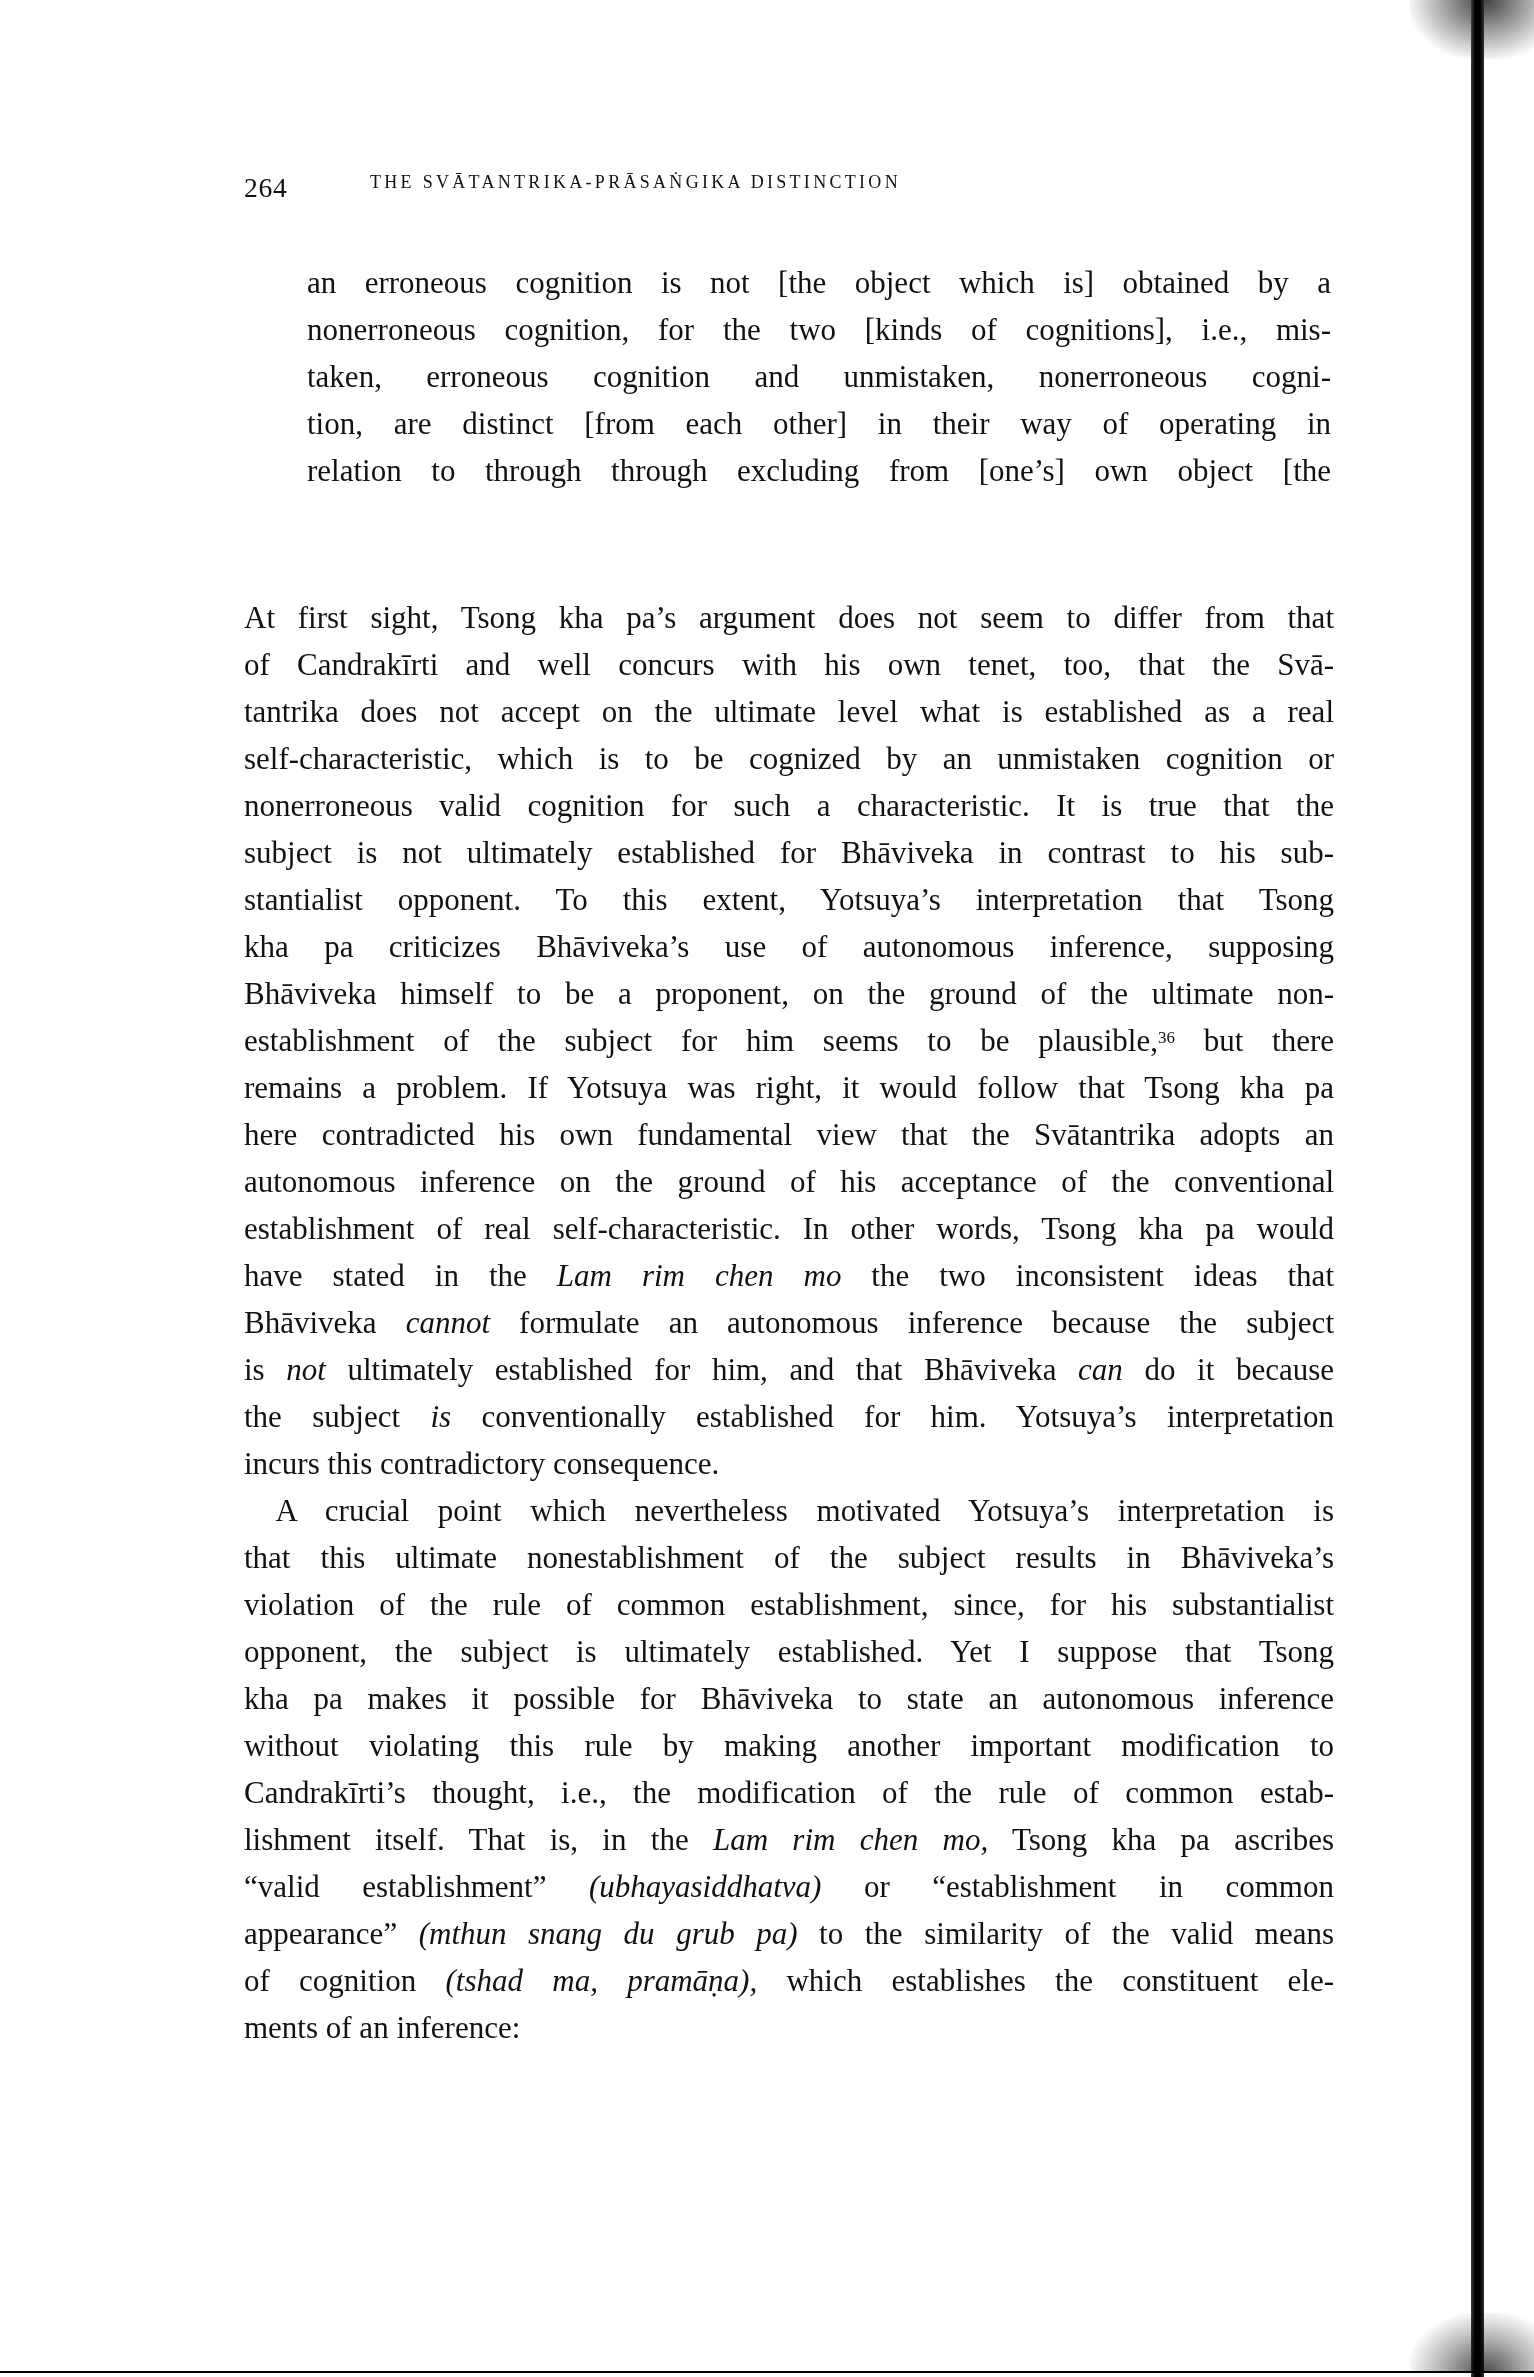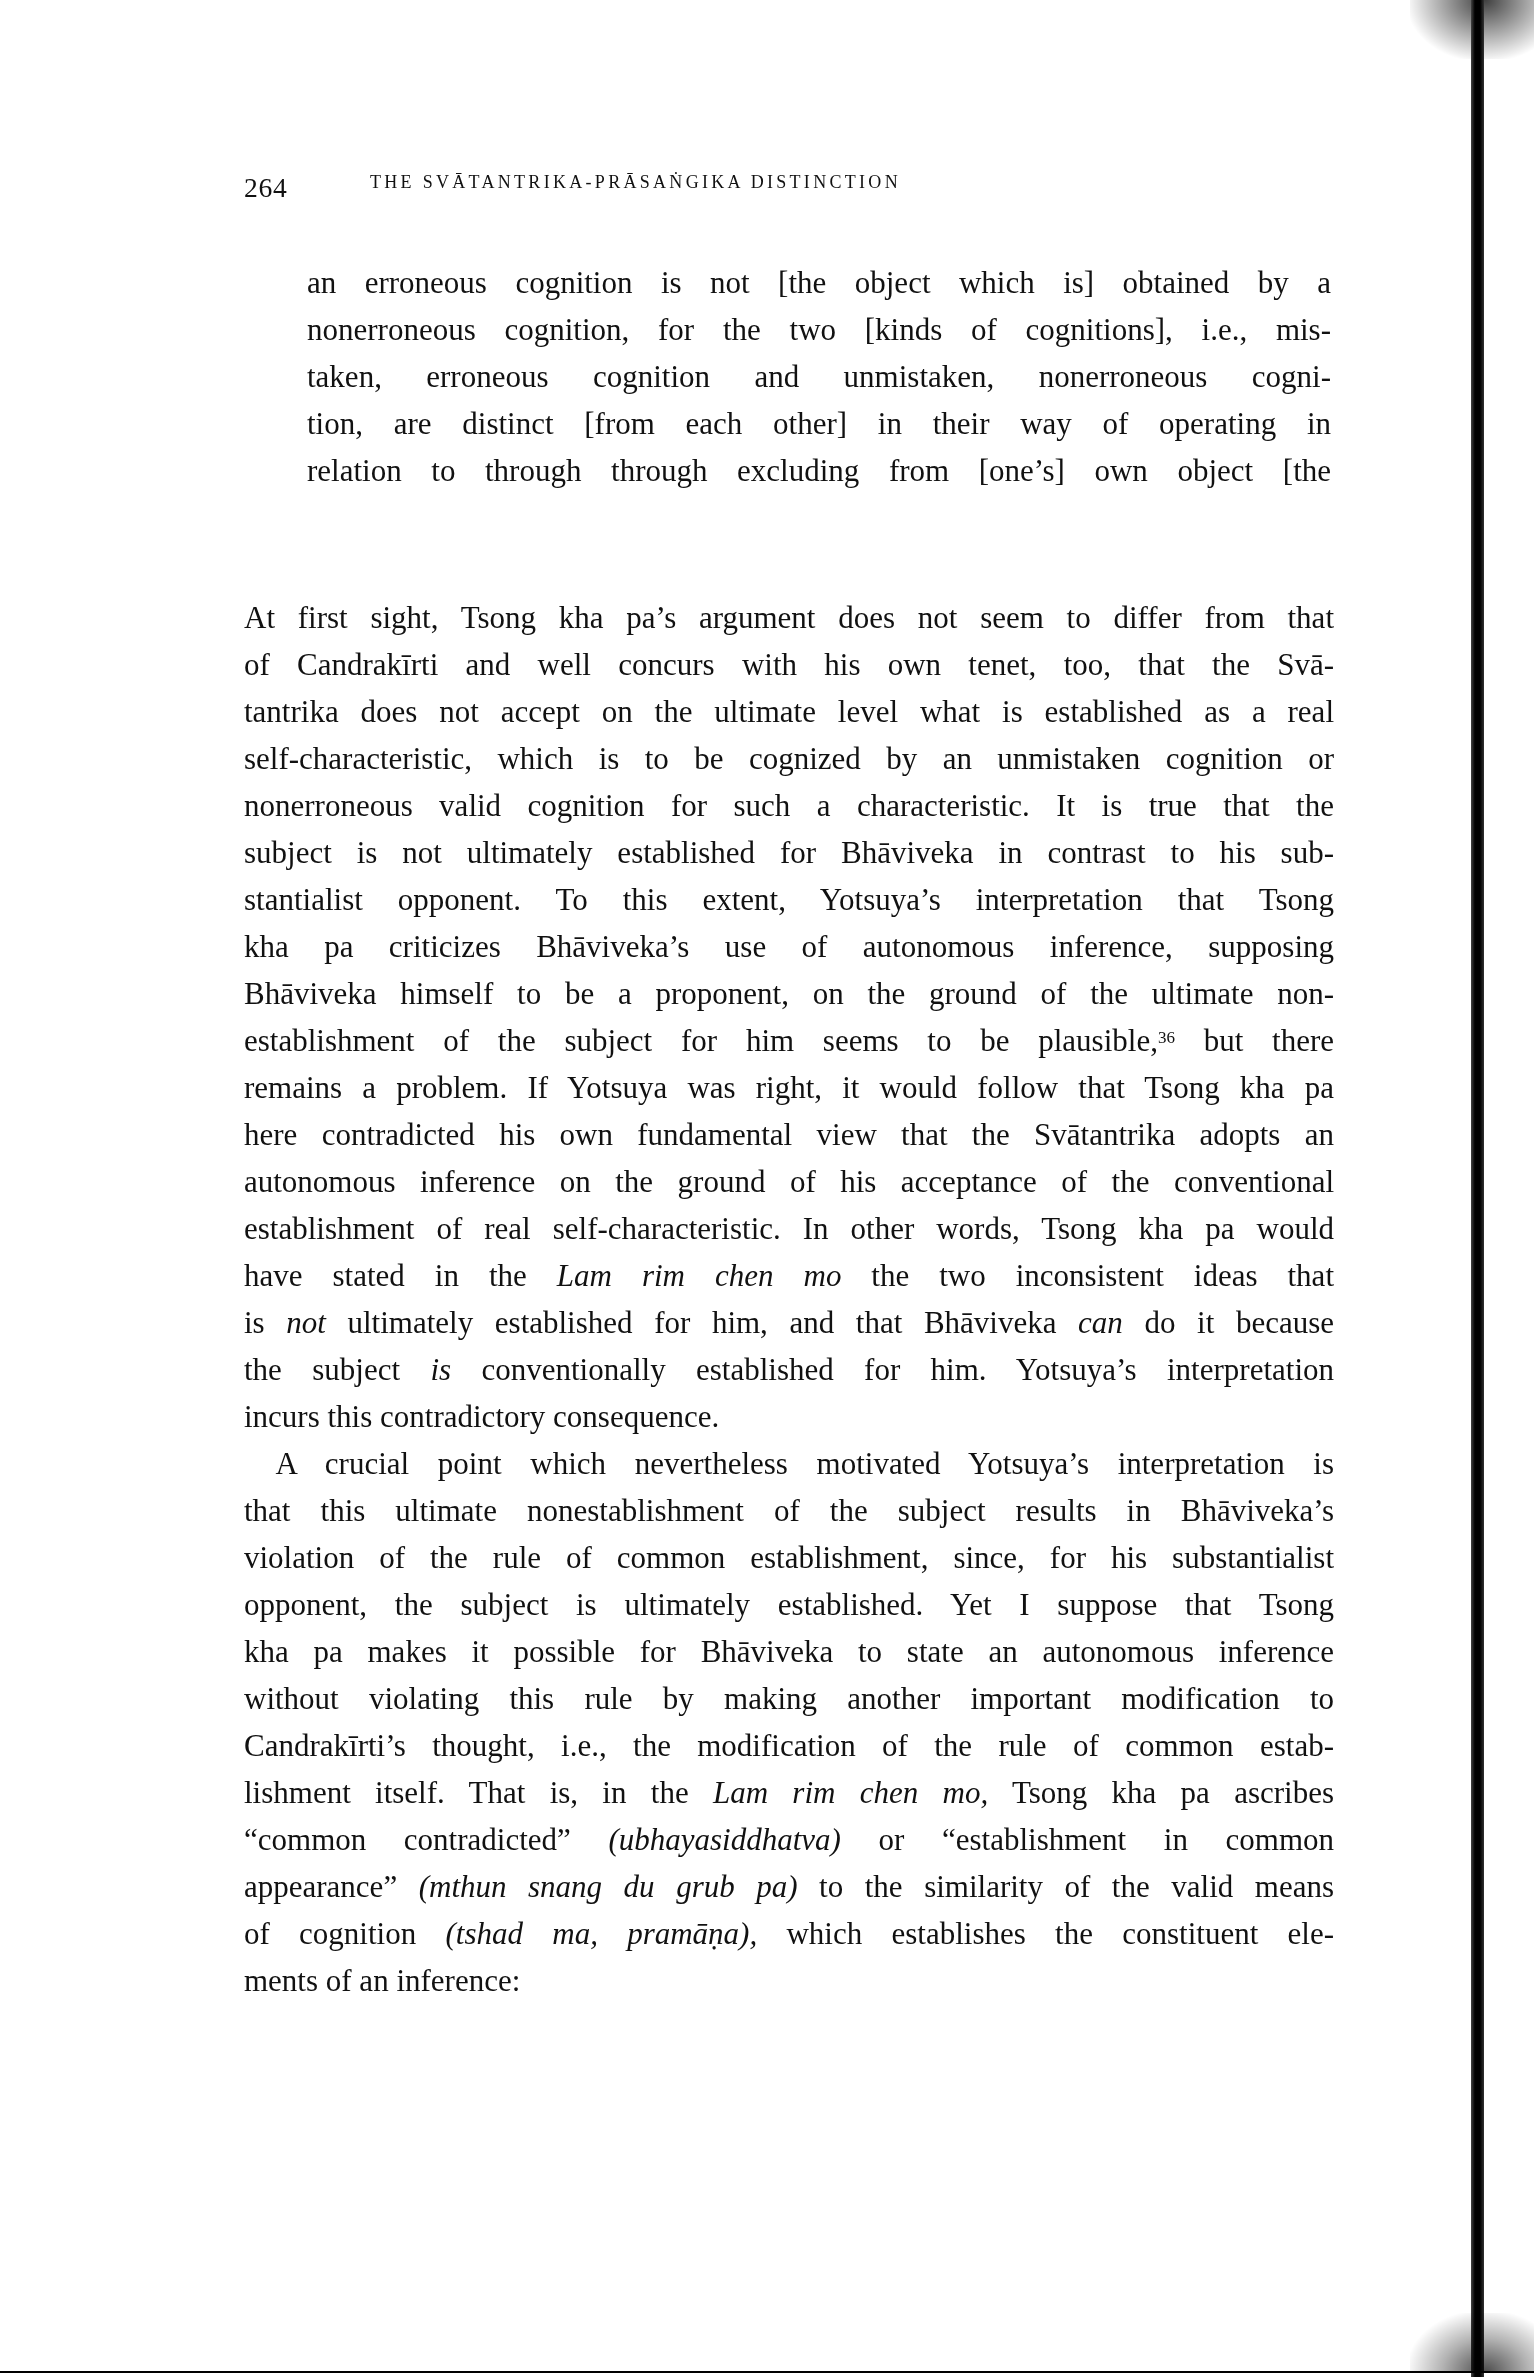--- a/index.html
+++ b/index.html
@@ -52,34 +52,35 @@
     <span class="line">subject is not ultimately established for Bhāviveka in contrast to his sub-</span>
     <span class="line">stantialist opponent. To this extent, Yotsuya’s interpretation that Tsong</span>
     <span class="line">kha pa criticizes Bhāviveka’s use of autonomous inference, supposing</span>
     <span class="line">Bhāviveka himself to be a proponent, on the ground of the ultimate non-</span>
     <span class="line"><span>establishment of the subject for him seems to be plausible,</span><sup>36</sup><span> but there</span></span>
     <span class="line">remains a problem. If Yotsuya was right, it would follow that Tsong kha pa</span>
     <span class="line">here contradicted his own fundamental view that the Svātantrika adopts an</span>
     <span class="line">autonomous inference on the ground of his acceptance of the conventional</span>
     <span class="line">establishment of real self-characteristic. In other words, Tsong kha pa would</span>
     <span class="line"><span>have stated in the </span><i>Lam rim chen mo</i><span> the two inconsistent ideas that</span></span>
+    <span class="line"><span>Bhāviveka </span><i>cannot</i><span> formulate an autonomous inference because the subject</span></span>
     <span class="line"><span>is </span><i>not</i><span> ultimately established for him, and that Bhāviveka </span><i>can</i><span> do it because</span></span>
     <span class="line"><span>the subject </span><i>is</i><span> conventionally established for him. Yotsuya’s interpretation</span></span>
     <span class="line last">incurs this contradictory consequence.</span>
   </div>
   <div class="para">
     <span class="line" style="padding-left:31.5px;box-sizing:border-box;">A crucial point which nevertheless motivated Yotsuya’s interpretation is</span>
     <span class="line">that this ultimate nonestablishment of the subject results in Bhāviveka’s</span>
     <span class="line">violation of the rule of common establishment, since, for his substantialist</span>
     <span class="line">opponent, the subject is ultimately established. Yet I suppose that Tsong</span>
     <span class="line">kha pa makes it possible for Bhāviveka to state an autonomous inference</span>
     <span class="line">without violating this rule by making another important modification to</span>
     <span class="line">Candrakīrti’s thought, i.e., the modification of the rule of common estab-</span>
     <span class="line"><span>lishment itself. That is, in the </span><i>Lam rim chen mo,</i><span> Tsong kha pa ascribes</span></span>
-    <span class="line"><span>“common contradicted” </span><i>(ubhayasiddhatva)</i><span> or “establishment in common</span></span>
+    <span class="line"><span>“valid establishment” </span><i>(ubhayasiddhatva)</i><span> or “establishment in common</span></span>
     <span class="line"><span>appearance” </span><i>(mthun snang du grub pa)</i><span> to the similarity of the valid means</span></span>
     <span class="line"><span>of cognition </span><i>(tshad ma, pramāṇa),</i><span> which establishes the constituent ele-</span></span>
     <span class="line last">ments of an inference:</span>
   </div>
 </div>
 
 <div class="binding-flare-top"></div>
 <div class="binding-shadow"></div>
 <div class="binding-flare-bottom"></div>
 <div class="bottom-rule"></div>

